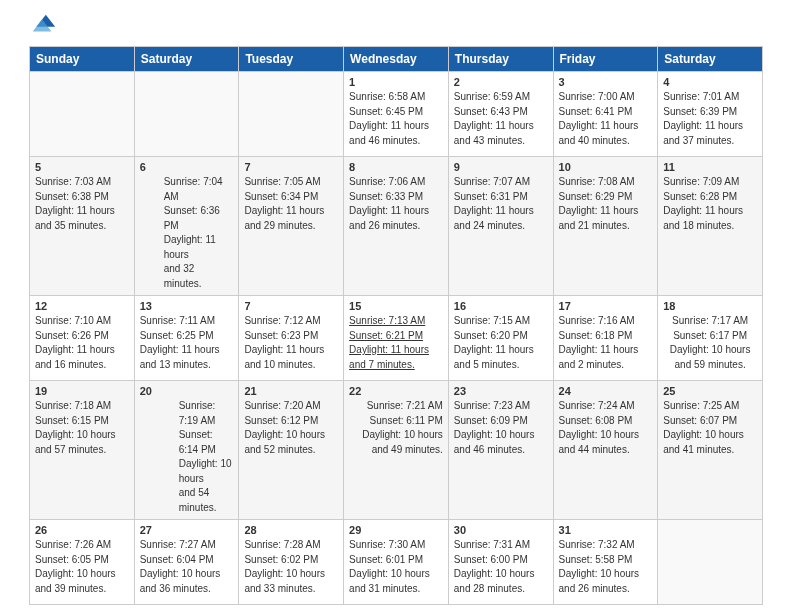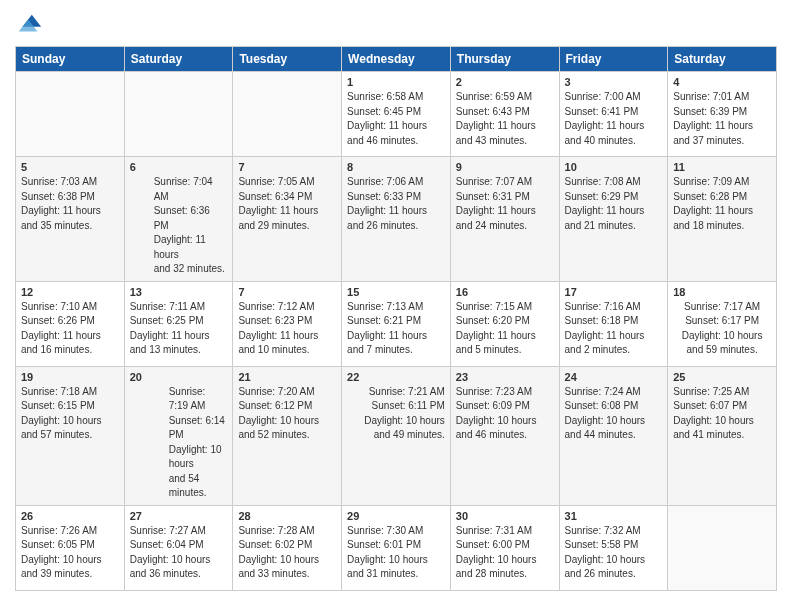--- a/index.html
+++ b/index.html
@@ -6,21 +6,21 @@
     body {
       font-family: Arial, sans-serif;
       background: #fff;
       width: 792px;
       height: 612px;
       overflow: hidden;
     }
     .page {
       width: 792px;
       height: 429px;
-      padding: 10px 15px;
+      padding: 10px 29px;
       display: flex;
       flex-direction: column;
     }
     .header {
       display: flex;
       justify-content: space-between;
       align-items: flex-start;
       margin-bottom: 8px;
     }
     .logo {
@@ -242,21 +242,21 @@
           </td>
           <td>
             <div class="day-num">7</div>
             <div class="day-info" style="white-space: pre-line;">Sunrise: 7:12 AM
 Sunset: 6:23 PM
 Daylight: 11 hours
 and 10 minutes.</div>
           </td>
           <td>
             <div class="day-num">15</div>
-            <div class="day-info" style="white-space: pre-line;">Sunrise: 7:13 AM
+            <div class="day-info" style="white-space: pre-line; text-decoration: underline;">Sunrise: 7:13 AM
 Sunset: 6:21 PM
 Daylight: 11 hours
 and 7 minutes.</div>
           </td>
           <td>
             <div class="day-num">16</div>
             <div class="day-info" style="white-space: pre-line;">Sunrise: 7:15 AM
 Sunset: 6:20 PM
 Daylight: 11 hours
 and 5 minutes.</div>

